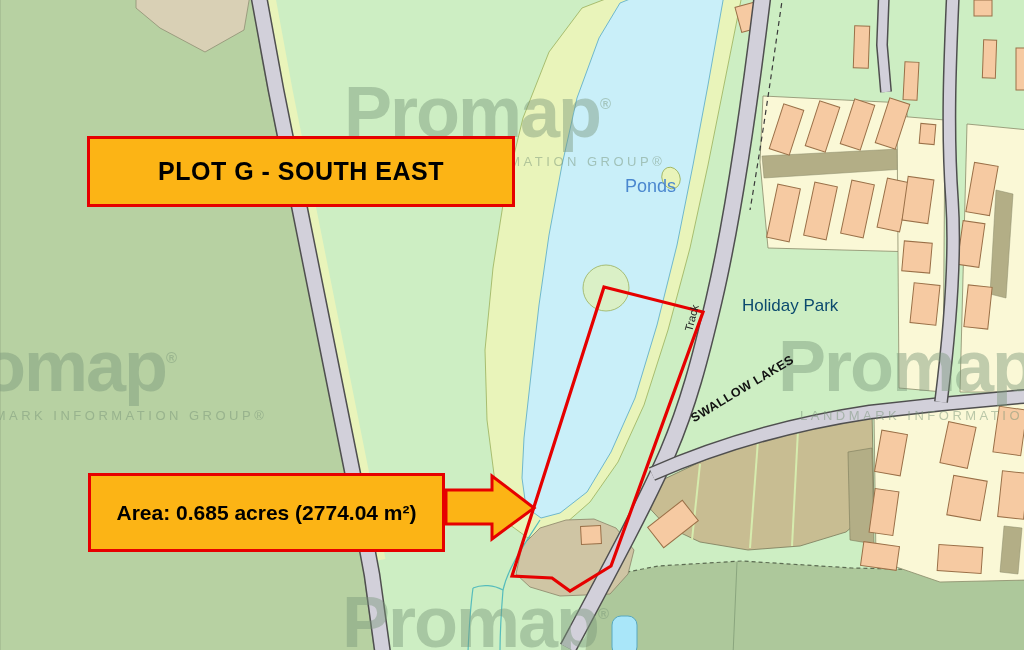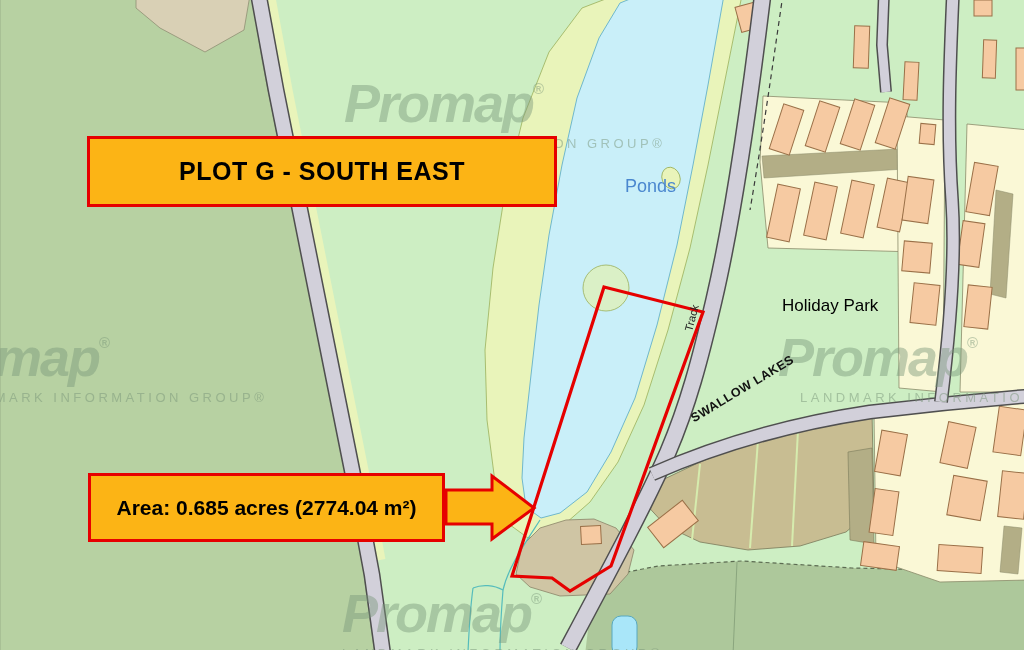--- a/index.html
+++ b/index.html
@@ -2,35 +2,35 @@
 <html><head>
 <meta charset="utf-8">
 <style>
   html,body{margin:0;padding:0;}
   body{
     width:1024px;height:650px;position:relative;overflow:hidden;
     font-family:"Liberation Sans",sans-serif;background:#cdeec3;
   }
   #map-svg{position:absolute;left:0;top:0;z-index:1;}
   .wm{position:absolute;z-index:2;pointer-events:none;white-space:nowrap;}
-  .wm .brand{font-weight:bold;font-size:54px;letter-spacing:-2px;color:rgba(122,150,122,.45);line-height:1;font-style:italic;}
+  .wm .brand{font-weight:bold;font-size:72px;letter-spacing:-2px;color:rgba(122,150,122,.45);line-height:1;}
   .wm .reg{font-weight:bold;font-size:15px;color:rgba(122,150,122,.45);vertical-align:28px;letter-spacing:0;}
   .wm .tagline{display:block;font-size:13px;letter-spacing:3.5px;color:rgba(122,150,122,.5);margin-top:6px;}
   .map-label{position:absolute;z-index:3;white-space:nowrap;}
   #lbl-ponds{left:612px;top:176px;font-size:18px;color:#4a87cf;margin-left:13px;}
-  #lbl-holiday{left:782px;top:296px;font-size:17px;color:#000000;}
+  #lbl-holiday{left:742px;top:296px;font-size:17px;color:#0c4a6e;}
   #lbl-track{left:678px;top:312px;font-size:11px;color:#222;transform:rotate(-75deg);transform-origin:center;}
   #lbl-swallow{left:692px;top:412px;font-size:12.5px;font-weight:bold;letter-spacing:.5px;color:#111;transform:rotate(-31deg);transform-origin:left center;}
   .callout{
     position:absolute;z-index:4;background:#fcb415;border:3px solid #e60000;
     display:flex;align-items:center;justify-content:center;color:#000;
     font-weight:bold;box-sizing:border-box;text-align:center;
   }
-  #title-box{left:87px;top:136px;width:470px;height:71px;font-size:25px;letter-spacing:.5px;}
-  #area-box{left:88px;top:473px;width:357px;height:69px;font-size:21px;}
+  #title-box{left:87px;top:136px;width:428px;height:71px;font-size:25px;letter-spacing:.5px;}
+  #area-box{left:88px;top:473px;width:357px;height:79px;font-size:21px;}
   #arrow-svg{position:absolute;left:0;top:0;z-index:4;pointer-events:none;}
 </style>
 </head>
 <body>
 
 <svg id="map-svg" width="1024" height="650" viewBox="0 0 1024 650">
 
   <rect x="0" y="0" width="1024" height="650" fill="#cdeec3"></rect>
 
   <polygon points="0,-5 252,-5 262,60 282,160 302,255 322,350 342,450 362,560 375,655 0,655" fill="#b7d1a2" stroke="#93a883" stroke-width="0.8"></polygon>

